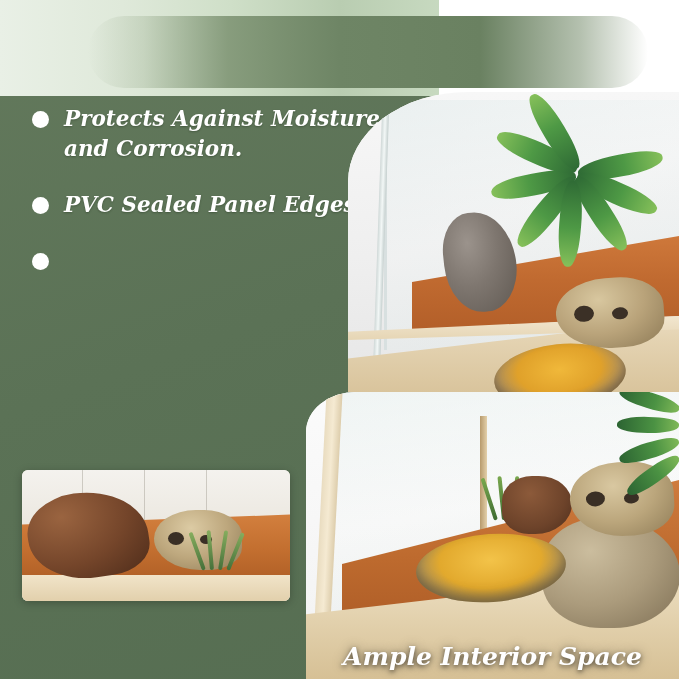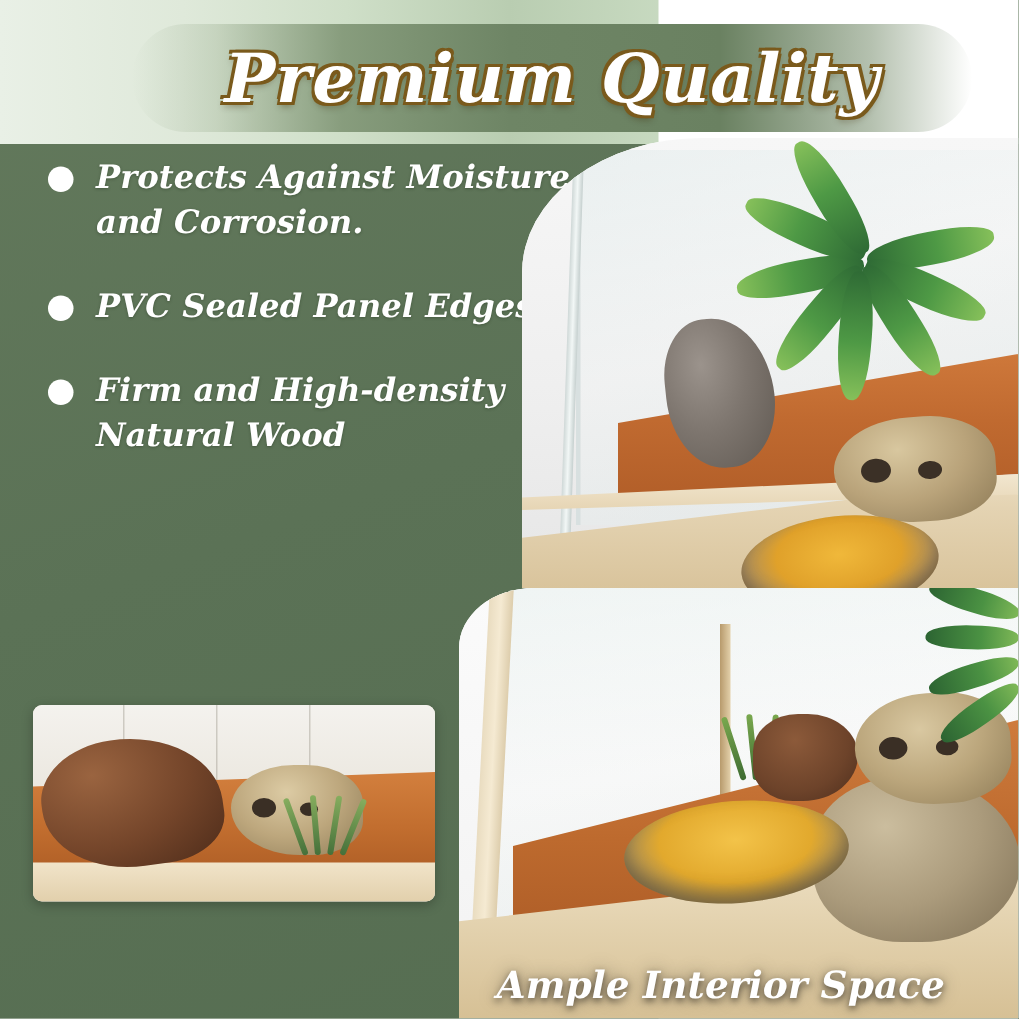--- a/index.html
+++ b/index.html
@@ -280,21 +280,21 @@
   .pb-plant-right .leaf2 {
     position: absolute;
     width: 62px; height: 16px;
     border-radius: 50% 40% 50% 40%;
     background: linear-gradient(90deg, #2c6432, #4b9243 60%, #7fb857);
     transform-origin: 100% 50%;
     right: 0;
   }
   .caption {
     position: absolute;
-    left: 294px;
+    left: 306px;
     bottom: 8px;
     width: 373px;
     text-align: center;
     font-family: "DejaVu Serif", serif;
     font-weight: bold;
     font-style: italic;
     font-size: 25px;
     color: #ffffff;
     text-shadow: 0 2px 5px rgba(0,0,0,0.55), 0 0 12px rgba(0,0,0,0.35);
   }
@@ -366,34 +366,32 @@
 </head>
 <body>
 
 <div class="poster">
 
   <div class="bg-green"></div>
   <div class="bg-top-light"></div>
   <div class="bg-white-right"></div>
 
   <div class="title-pill"></div>
-  <div class="title-text">Premium Quality</div>
 
   <div class="features">
     <div class="feature">
       <span class="dot"></span>
       <span class="txt">Protects Against Moisture and Corrosion.</span>
     </div>
     <div class="feature">
       <span class="dot"></span>
       <span class="txt">PVC Sealed Panel Edges.</span>
     </div>
     <div class="feature">
       <span class="dot"></span>
-      <span class="txt">Firm and High-density Natural Wood</span>
     </div>
   </div>
 
   <div class="photo-top">
     <div class="pt-wall"></div>
     <div class="pt-glass"></div>
     <div class="pt-glass-edge"></div>
     <div class="pt-sand"></div>
     <div class="pt-wood-floor"></div>
     <div class="pt-wood-rail"></div>

